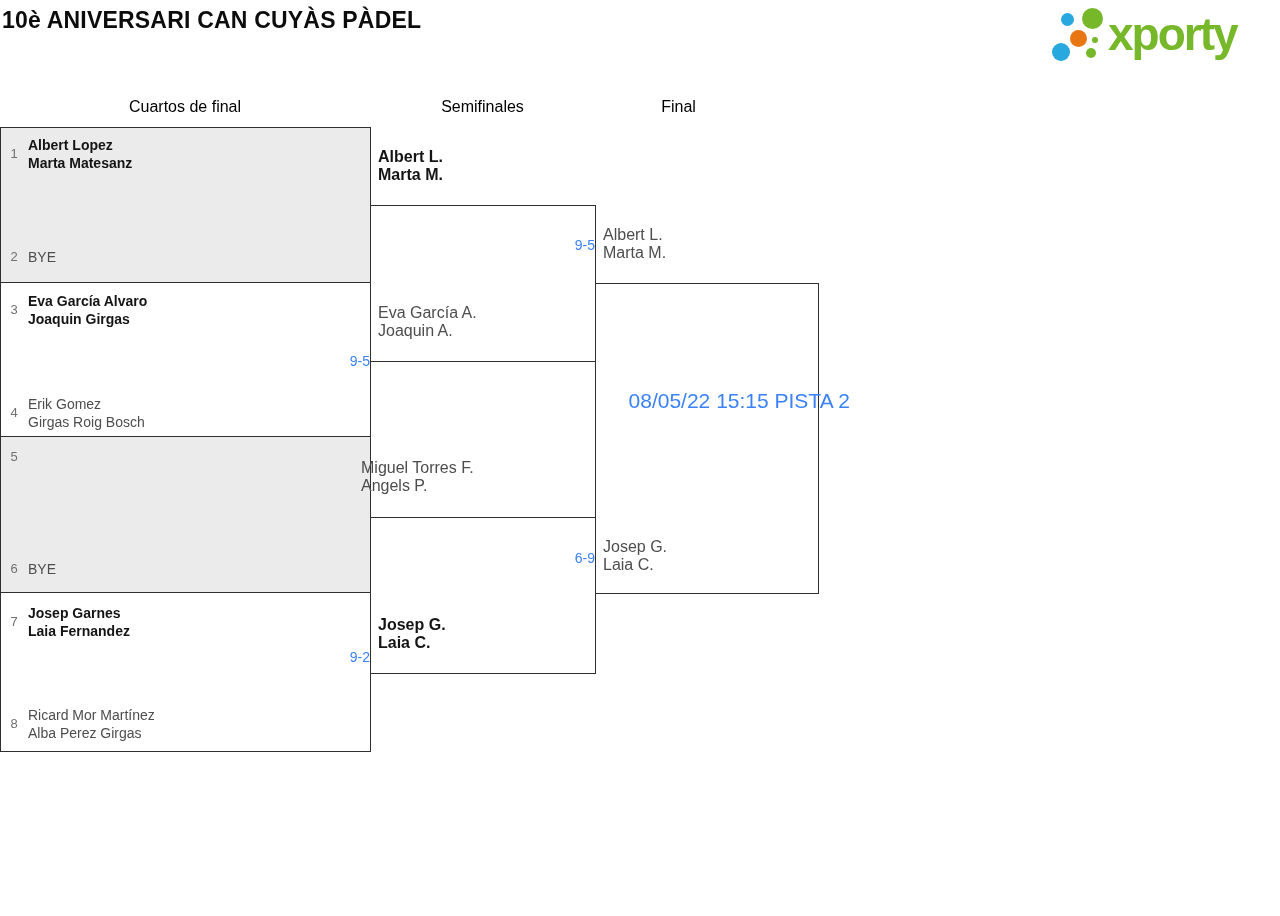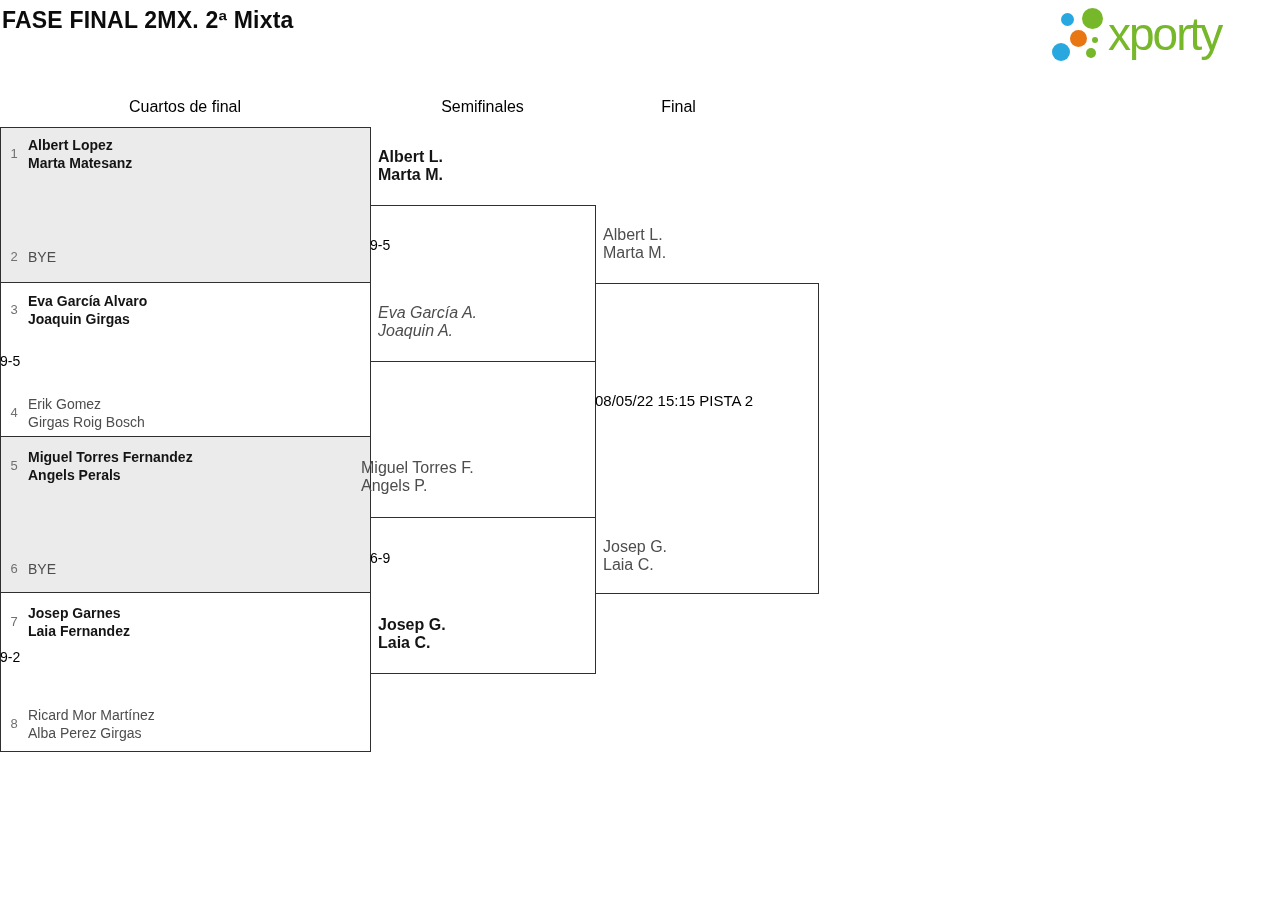--- a/index.html
+++ b/index.html
@@ -14,21 +14,21 @@
   .title{left:2px;top:4px;font-size:23px;font-weight:700;line-height:32px;color:#0c0c0c;letter-spacing:.2px;}
 
   
   .dot{position:absolute;border-radius:50%;}
   .dot-blue-small{left:1061px;top:13px;width:13px;height:13px;background:#29a8df;}
   .dot-green-big{left:1082px;top:8px;width:21px;height:21px;background:#76b82a;}
   .dot-orange{left:1070px;top:30px;width:17px;height:17px;background:#e87613;}
   .dot-green-tiny{left:1092px;top:37px;width:6px;height:6px;background:#76b82a;}
   .dot-blue-big{left:1052px;top:43px;width:18px;height:18px;background:#29a8df;}
   .dot-green-small{left:1086px;top:48px;width:10px;height:10px;background:#76b82a;}
-  .logo-word{left:1108px;top:6px;font-size:46px;line-height:56px;font-weight:400;color:#76b82a;letter-spacing:-2px;}
+  .logo-word{left:1108px;top:6px;font-size:46px;line-height:56px;font-weight:700;color:#76b82a;letter-spacing:-2px;}
 
   
   .round-h{top:98px;height:20px;text-align:center;font-size:16px;font-weight:400;color:#000;}
   .rh-qf{left:0;width:370px;}
   .rh-sf{left:370px;width:225px;}
   .rh-f{left:567px;width:223px;}
 
   
   .box{position:absolute;border:1px solid #2f2f2f;box-sizing:border-box;}
   .qf-box{left:0;width:371px;}
@@ -43,44 +43,44 @@
 
   
   .entry{position:absolute;display:flex;align-items:center;font-size:14px;line-height:18px;}
   .entry .seed{width:20px;text-align:center;font-size:13px;color:#707070;flex:0 0 auto;}
   .entry .names{margin-left:4px;}
   .w{font-weight:700;color:#141414;}
   .l{font-weight:400;color:#4d4d4d;}
   .qf-entry{left:4px;}
   .plain{position:absolute;font-size:16px;line-height:18px;}
 
-  .score{position:absolute;text-align:left;font-size:14px;line-height:18px;color:#000000;}
+  .score{position:absolute;text-align:right;font-size:14px;line-height:18px;color:#3b82f6;}
   .score-qf{left:0;width:370px;}
   .score-sf{left:370px;width:225px;}
-  .schedule{left:595px;width:223px;font-size:15px;}
+  .schedule{left:595px;width:223px;font-size:21px;padding-left:32px;}
 
   
   .e-q1t{top:136px;} .e-q1b{top:248px;}
   .e-q2t{top:292px;} .e-q2b{top:395px;}
   .e-q3t{top:448px;} .e-q3b{top:560px;}
   .e-q4t{top:604px;} .e-q4b{top:706px;}
   .sc-q2{top:352px;} .sc-q4{top:648px;}
 
-  .e-s1t{left:378px;top:148px;} .e-s1b{left:378px;top:304px;font-style:italic;}
+  .e-s1t{left:378px;top:148px;} .e-s1b{left:378px;top:304px;}
   .e-s2t{left:361px;top:459px;} .e-s2b{left:378px;top:616px;}
   .sc-s1{top:236px;} .sc-s2{top:549px;}
 
   .e-ft{left:603px;top:226px;} .e-fb{left:603px;top:538px;}
   .sc-f{top:392px;}
 </style>
 </head>
 <body>
 
 <div class="abs title">
-  <div>FASE FINAL 2MX. 2ª Mixta</div>
+  <div>10è ANIVERSARI CAN CUYÀS PÀDEL</div>
 </div>
 
 <div>
   <span class="dot dot-blue-small"></span>
   <span class="dot dot-green-big"></span>
   <span class="dot dot-orange"></span>
   <span class="dot dot-green-tiny"></span>
   <span class="dot dot-blue-big"></span>
   <span class="dot dot-green-small"></span>
   <span class="abs logo-word">xporty</span>
@@ -125,24 +125,20 @@
   <div class="entry qf-entry e-q2b">
     <span class="seed">4</span>
     <span class="names l">
       <div>Erik Gomez</div>
       <div>Girgas Roig Bosch</div>
     </span>
   </div>
 
   <div class="entry qf-entry e-q3t">
     <span class="seed">5</span>
-    <span class="names w">
-      <div>Miguel Torres Fernandez</div>
-      <div>Angels Perals</div>
-    </span>
   </div>
   <div class="entry qf-entry e-q3b">
     <span class="seed">6</span>
     <span class="names l">
       <div>BYE</div>
     </span>
   </div>
 
   <div class="entry qf-entry e-q4t">
     <span class="seed">7</span>

